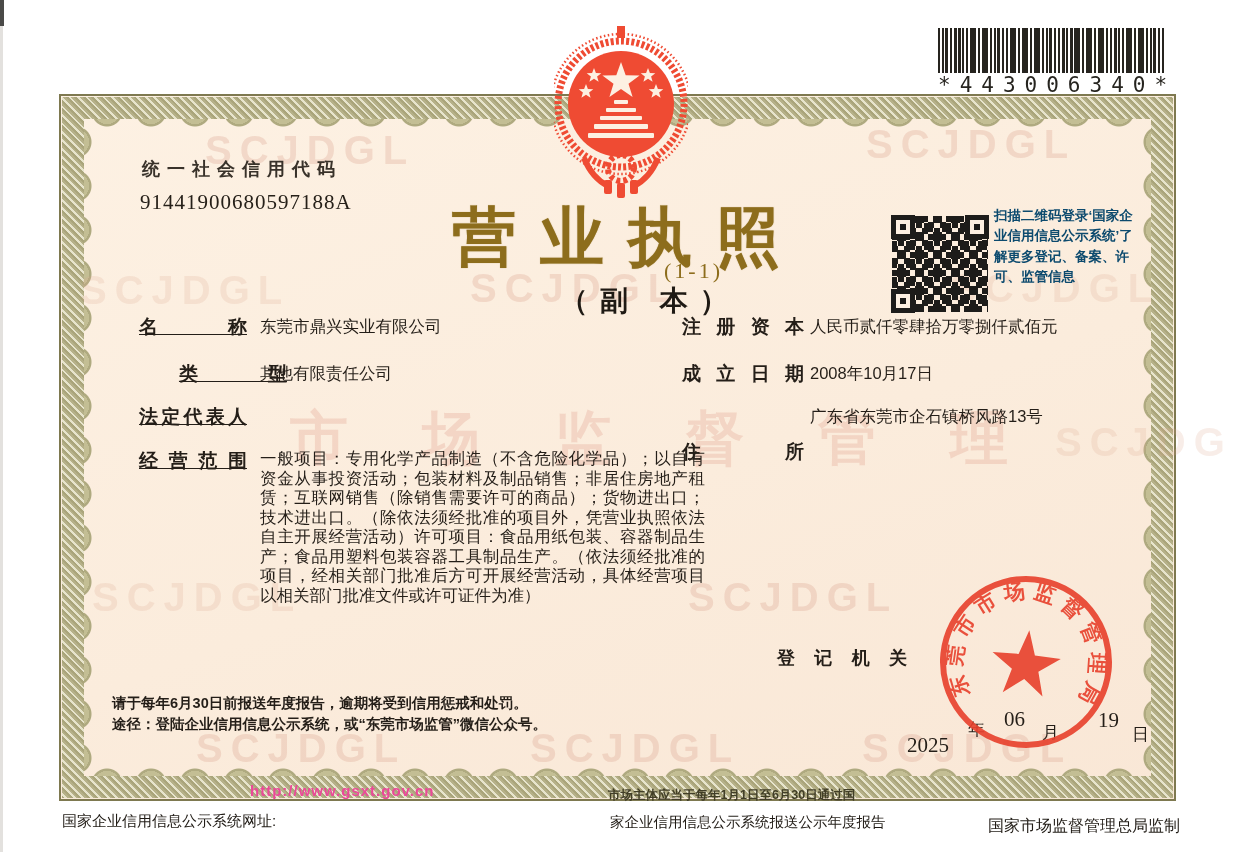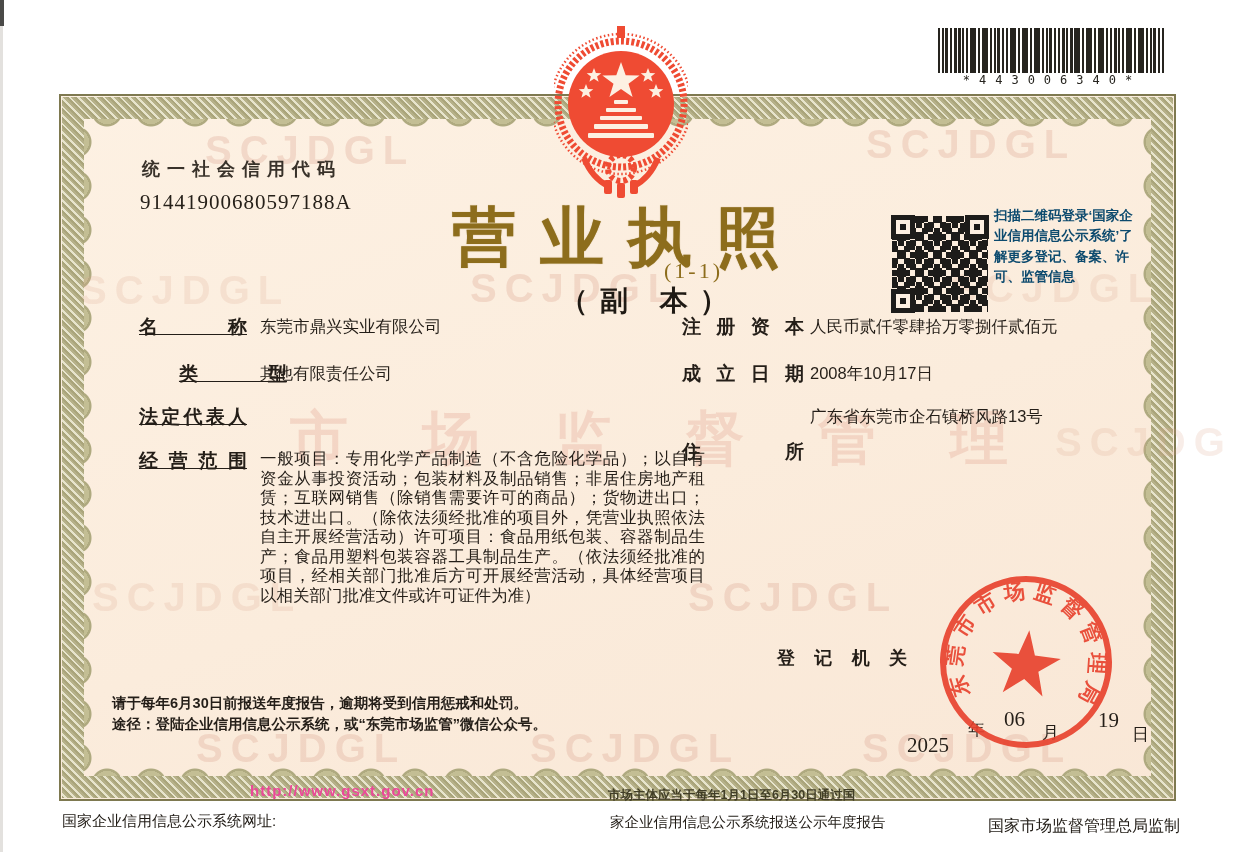--- a/index.html
+++ b/index.html
@@ -37,21 +37,21 @@
   
   .scan-edge{left:0;top:0;width:3px;height:852px;background:#e3e1de;}
   .scan-notch{left:0;top:0;width:4px;height:26px;background:#4a4a48;}
   .barcode{left:938px;top:28px;width:228px;height:45px;
      background:
        repeating-linear-gradient(90deg,#26241f 0 2px,rgba(0,0,0,0) 2px 4px),
        repeating-linear-gradient(90deg,rgba(0,0,0,0) 0 7px,#26241f 7px 10px,rgba(0,0,0,0) 10px 13px),
        repeating-linear-gradient(90deg,rgba(0,0,0,0) 0 17px,#26241f 17px 19px,rgba(0,0,0,0) 19px 29px);
      z-index:3;}
   .barcode-text{left:938px;top:73px;width:228px;text-align:center;z-index:3;
-     font-family:"DejaVu Sans Mono","Liberation Mono",monospace;font-size:12px;letter-spacing:9px;color:#26241f;}
+     font-family:"DejaVu Sans Mono","Liberation Mono",monospace;font-size:21px;letter-spacing:9px;color:#26241f;}
 
   
   .emblem{left:554px;top:20px;z-index:6;}
   .credit-label{left:142px;top:157px;font-size:18px;font-weight:600;letter-spacing:7px;color:#39322a;z-index:3;}
   .credit-code{left:140px;top:190px;font-family:"Liberation Serif","DejaVu Serif",serif;
      font-size:21px;letter-spacing:1px;color:#262019;z-index:3;}
   .title{left:452px;top:194px;font-size:64px;font-weight:700;letter-spacing:24px;
      color:#8d6d1c;z-index:3;white-space:nowrap;text-shadow:0 0 1px rgba(141,109,28,.6);}
   .copy-index{left:664px;top:258px;font-family:"Liberation Serif","DejaVu Serif",serif;
      font-size:22px;color:#8d6d1c;letter-spacing:3px;z-index:3;}

